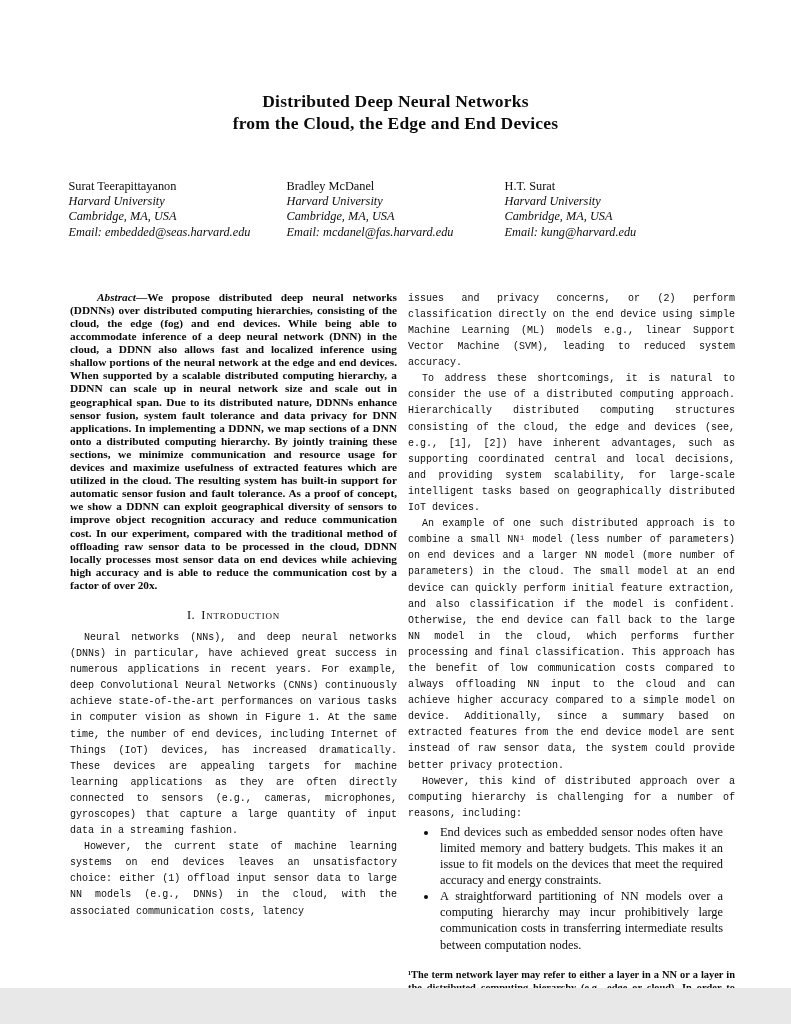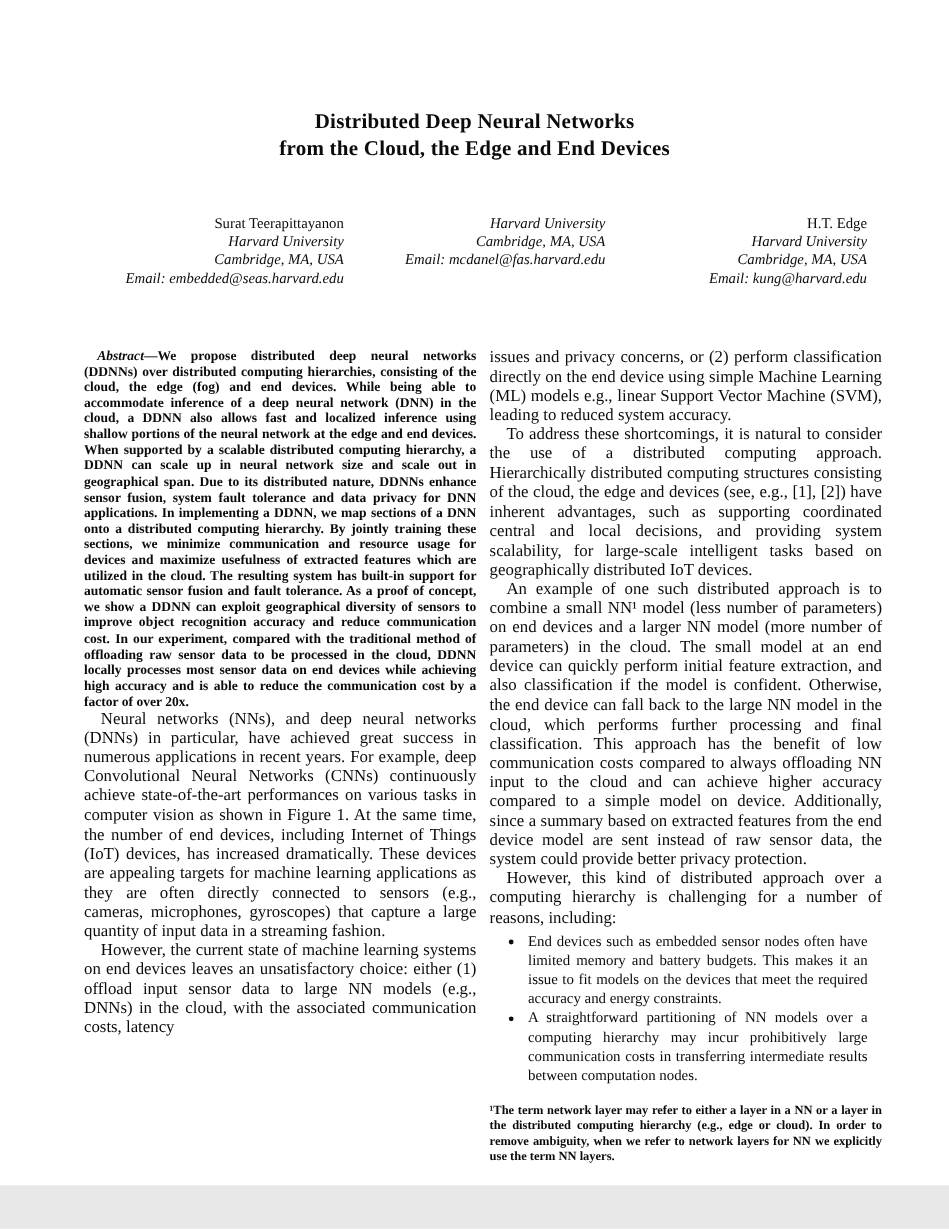--- a/index.html
+++ b/index.html
@@ -20,21 +20,21 @@
     font-size: 17.5px;
     font-weight: bold;
     line-height: 22px;
     letter-spacing: 0.2px;
   }
   .authors {
     display: flex;
     justify-content: center;
     margin-top: 45px;
   }
-  .author { width: 218px; text-align: right; font-size: 12.3px; line-height: 15.2px; }
+  .author { width: 218px; text-align: left; font-size: 12.3px; line-height: 15.2px; }
   .author .name { font-style: normal; }
   .author .affil, .author .loc, .author .email { font-style: italic; }
 
   .columns {
     display: flex;
     margin-top: 51px;
     padding-left: 70px;
     padding-right: 56px;
     gap: 11px;
   }
@@ -42,37 +42,38 @@
 
   .abstract, .keywords {
     margin: 0;
     font-weight: bold;
     font-size: 11.3px;
     line-height: 13.1px;
     text-align: justify;
   }
   .abstract { text-indent: 11px; }
   .keywords { margin-top: 9px; text-indent: 11px; }
-  .lead-label { font-style: italic; }
+  .lead-label { font-style: italic; margin-left: 16px; }
 
   .section-heading {
     margin: 15px 0 7px 0;
     text-align: center;
     font-size: 12.4px;
     font-weight: normal;
     line-height: 16px;
   }
   .section-heading .sc { font-variant: small-caps; letter-spacing: 0.8px; }
   .section-heading .num { letter-spacing: 0.5px; }
 
   .body-p {
     margin: 0;
-    font-size: 14px;
+    font-size: 10px;
     line-height: 16.1px;
     text-align: justify;
+    font-family: Liberation Mono, monospace;
   }
   .indent { text-indent: 14px; }
 
   .bullet-list {
     margin: 2px 12px 0 0;
     padding-left: 30px;
     list-style: disc outside;
   }
   .bullet-list li {
     font-size: 12.4px;
@@ -101,39 +102,41 @@
     </h1>
 
     <div class="authors">
       <div class="author">
         <div class="name">Surat Teerapittayanon</div>
         <div class="affil">Harvard University</div>
         <div class="loc">Cambridge, MA, USA</div>
         <div class="email">Email: embedded@seas.harvard.edu</div>
       </div>
       <div class="author">
+        <div class="name">Bradley McDanel</div>
         <div class="affil">Harvard University</div>
         <div class="loc">Cambridge, MA, USA</div>
         <div class="email">Email: mcdanel@fas.harvard.edu</div>
       </div>
       <div class="author">
-        <div class="name">H.T. Edge</div>
+        <div class="name">H.T. Surat</div>
         <div class="affil">Harvard University</div>
         <div class="loc">Cambridge, MA, USA</div>
         <div class="email">Email: kung@harvard.edu</div>
       </div>
     </div>
   </div>
 
   <div class="columns">
 
     <div class="col">
       <p class="abstract"><span class="lead-label">Abstract—</span><span>We propose distributed deep neural networks (DDNNs) over distributed computing hierarchies, consisting of the cloud, the edge (fog) and end devices. While being able to accommodate inference of a deep neural network (DNN) in the cloud, a DDNN also allows fast and localized inference using shallow portions of the neural network at the edge and end devices. When supported by a scalable distributed computing hierarchy, a DDNN can scale up in neural network size and scale out in geographical span. Due to its distributed nature, DDNNs enhance sensor fusion, system fault tolerance and data privacy for DNN applications. In implementing a DDNN, we map sections of a DNN onto a distributed computing hierarchy. By jointly training these sections, we minimize communication and resource usage for devices and maximize usefulness of extracted features which are utilized in the cloud. The resulting system has built-in support for automatic sensor fusion and fault tolerance. As a proof of concept, we show a DDNN can exploit geographical diversity of sensors to improve object recognition accuracy and reduce communication cost. In our experiment, compared with the traditional method of offloading raw sensor data to be processed in the cloud, DDNN locally processes most sensor data on end devices while achieving high accuracy and is able to reduce the communication cost by a factor of over 20x.</span></p>
 
 
+      <h2 class="section-heading"><span class="num">I.</span>&nbsp;&nbsp;<span class="sc">Introduction</span></h2>
 
       <p class="body-p indent">Neural networks (NNs), and deep neural networks (DNNs) in particular, have achieved great success in numerous applications in recent years. For example, deep Convolutional Neural Networks (CNNs) continuously achieve state-of-the-art performances on various tasks in computer vision as shown in Figure 1. At the same time, the number of end devices, including Internet of Things (IoT) devices, has increased dramatically. These devices are appealing targets for machine learning applications as they are often directly connected to sensors (e.g., cameras, microphones, gyroscopes) that capture a large quantity of input data in a streaming fashion.</p>
       <p class="body-p indent">However, the current state of machine learning systems on end devices leaves an unsatisfactory choice: either (1) offload input sensor data to large NN models (e.g., DNNs) in the cloud, with the associated communication costs, latency</p>
     </div>
 
     <div class="col">
       <p class="body-p">issues and privacy concerns, or (2) perform classification directly on the end device using simple Machine Learning (ML) models e.g., linear Support Vector Machine (SVM), leading to reduced system accuracy.</p>
       <p class="body-p indent">To address these shortcomings, it is natural to consider the use of a distributed computing approach. Hierarchically distributed computing structures consisting of the cloud, the edge and devices (see, e.g., [1], [2]) have inherent advantages, such as supporting coordinated central and local decisions, and providing system scalability, for large-scale intelligent tasks based on geographically distributed IoT devices.</p>
       <p class="body-p indent">An example of one such distributed approach is to combine a small NN¹ model (less number of parameters) on end devices and a larger NN model (more number of parameters) in the cloud. The small model at an end device can quickly perform initial feature extraction, and also classification if the model is confident. Otherwise, the end device can fall back to the large NN model in the cloud, which performs further processing and final classification. This approach has the benefit of low communication costs compared to always offloading NN input to the cloud and can achieve higher accuracy compared to a simple model on device. Additionally, since a summary based on extracted features from the end device model are sent instead of raw sensor data, the system could provide better privacy protection.</p>
       <p class="body-p indent">However, this kind of distributed approach over a computing hierarchy is challenging for a number of reasons, including:</p>

